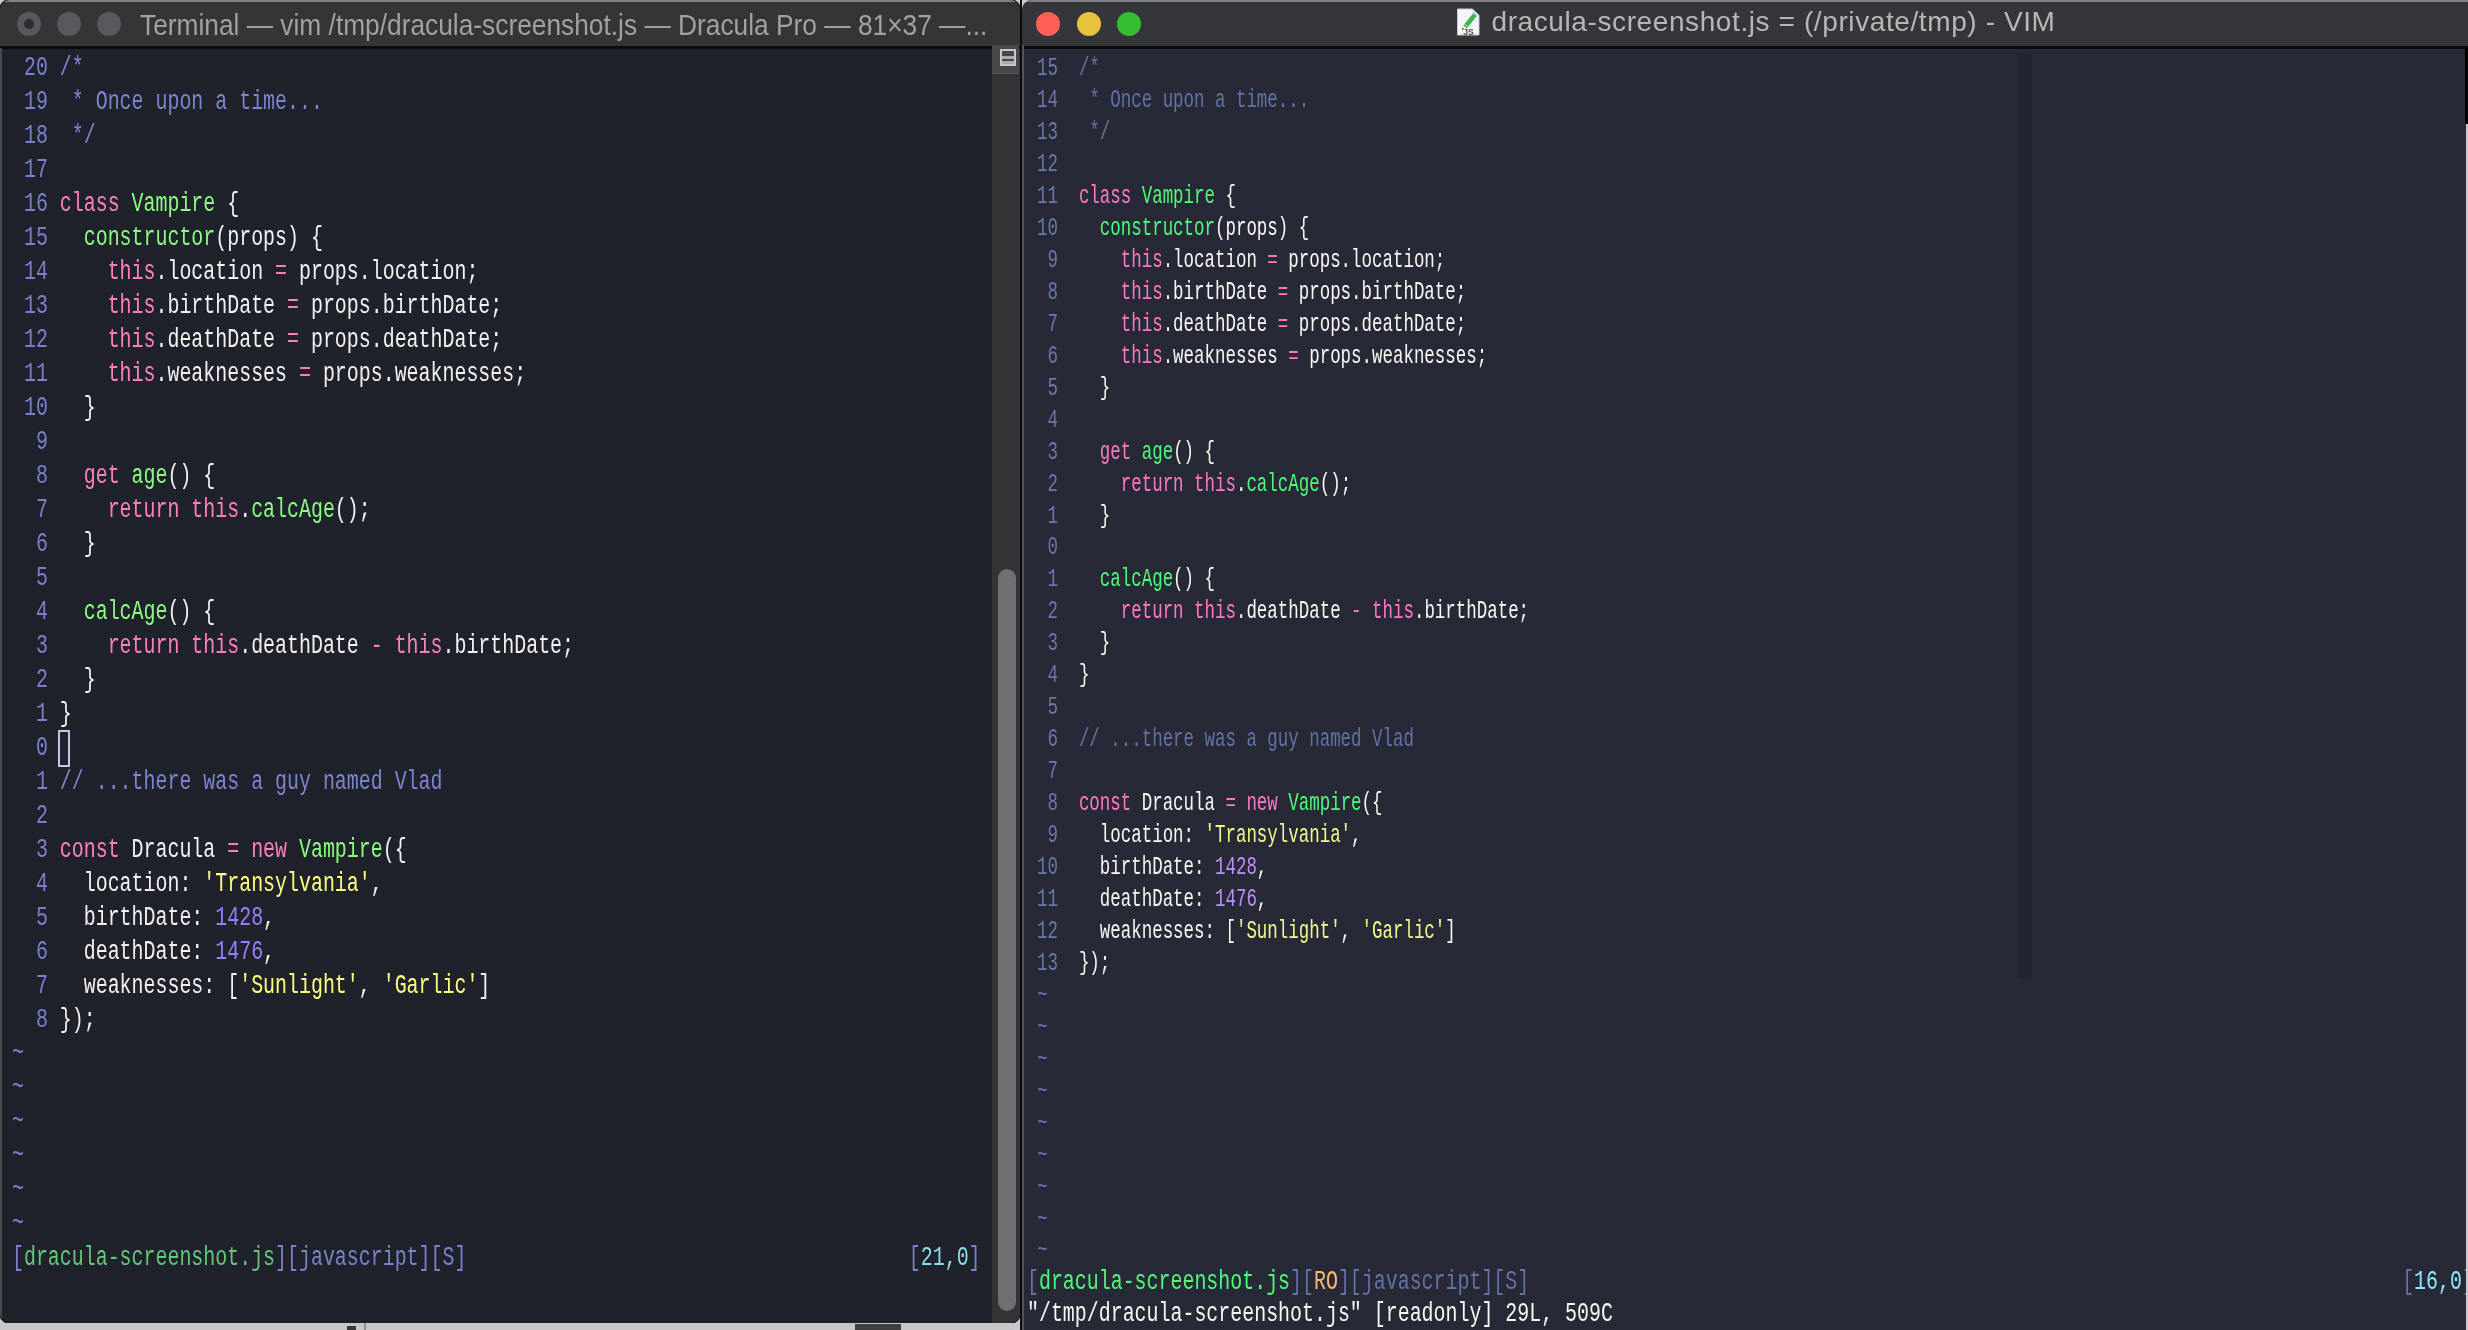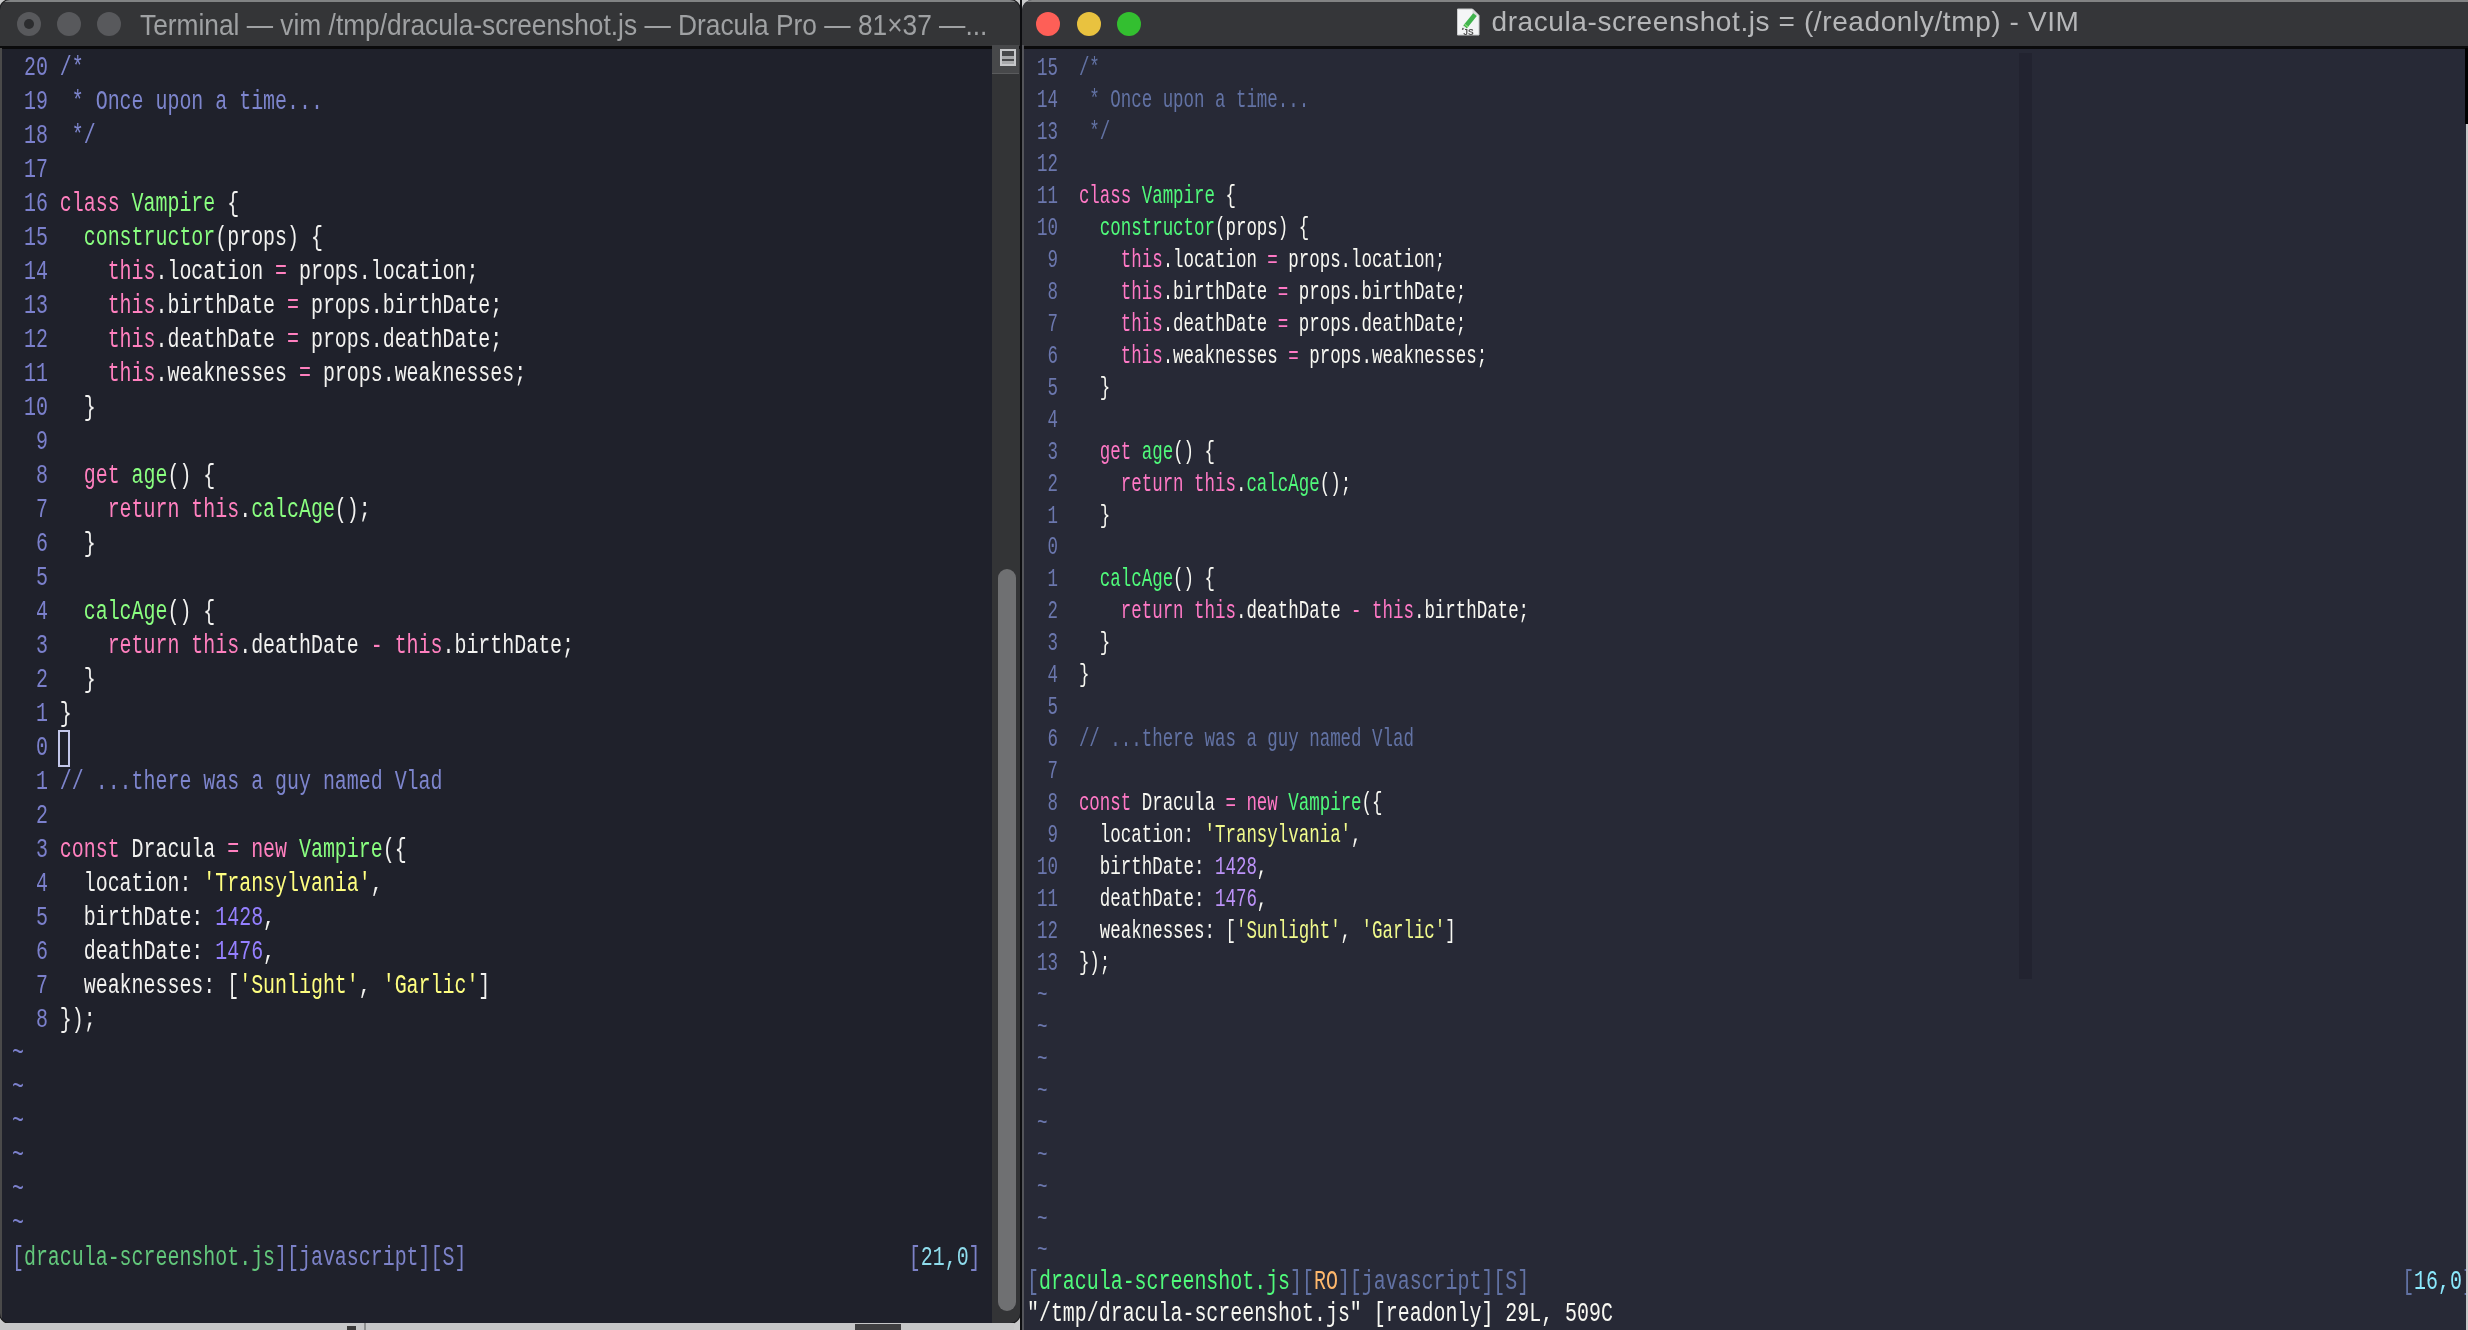--- a/index.html
+++ b/index.html
@@ -83,21 +83,21 @@
 
   <svg class="abs" style="left:433px;top:8px" width="26" height="28" viewBox="0 0 26 28">
     <path d="M2.5 1 h15 l6.5 6.5 v19.5 h-21.5 z" fill="#f4f5f6" stroke="#c9cacc" stroke-width="1"></path>
     <path d="M17.5 1 l6.5 6.5 h-6.5 z" fill="#d7d8da"></path>
     <path d="M8.2 17.5 L18.2 5.2 l3.6 2.9 L11.8 20.4 z" fill="#41b44e"></path>
     <path d="M9.6 16.1 l3.5 2.9" stroke="#8edd7a" stroke-width="1.2" fill="none"></path>
     <path d="M8.2 17.5 l3.6 2.9 l-5 1.6 z" fill="#e8e9ea"></path>
     <path d="M7.6 19.8 l1.6 1.3 l-2.4 0.8 z" fill="#3a3a3a"></path>
     <text x="13.5" y="26.5" font-size="8.5" font-weight="bold" fill="#4f4f4f" text-anchor="middle" font-family="Liberation Sans, sans-serif">JS</text>
   </svg>
-  <div class="abs" style="left:470px;top:0;height:45px;line-height:44px;font-size:28px;letter-spacing:0.6px;color:#b6b7b9;white-space:nowrap;">dracula-screenshot.js = (/readonly/tmp) - VIM</div>
+  <div class="abs" style="left:470px;top:0;height:45px;line-height:44px;font-size:28px;letter-spacing:0.6px;color:#b6b7b9;white-space:nowrap;">dracula-screenshot.js = (/private/tmp) - VIM</div>
 
   <div class="abs" style="left:0;top:45px;width:2px;height:1285px;background:#53545a"></div>
 
   <div class="abs" style="left:997.5px;top:53px;width:12.5px;height:926px;background:#222330"></div>
   <pre class="code " style="left:15.400000000000091px;top:53.2px;font-size:25.0px;line-height:31.95px;transform:scaleX(0.6978)"><span style="color:#6b77ae">15  </span><span style="color:#6272a4">/*</span>
 <span style="color:#6b77ae">14  </span><span style="color:#6272a4"> * Once upon a time...</span>
 <span style="color:#6b77ae">13  </span><span style="color:#6272a4"> */</span>
 <span style="color:#6b77ae">12  </span>
 <span style="color:#6b77ae">11  </span><span style="color:#ff79c6">class</span><span style="color:#f8f8f2"> </span><span style="color:#50fa7b">Vampire</span><span style="color:#f8f8f2"> {</span>
 <span style="color:#6b77ae">10  </span><span style="color:#f8f8f2">  </span><span style="color:#50fa7b">constructor</span><span style="color:#f8f8f2">(props) {</span>

